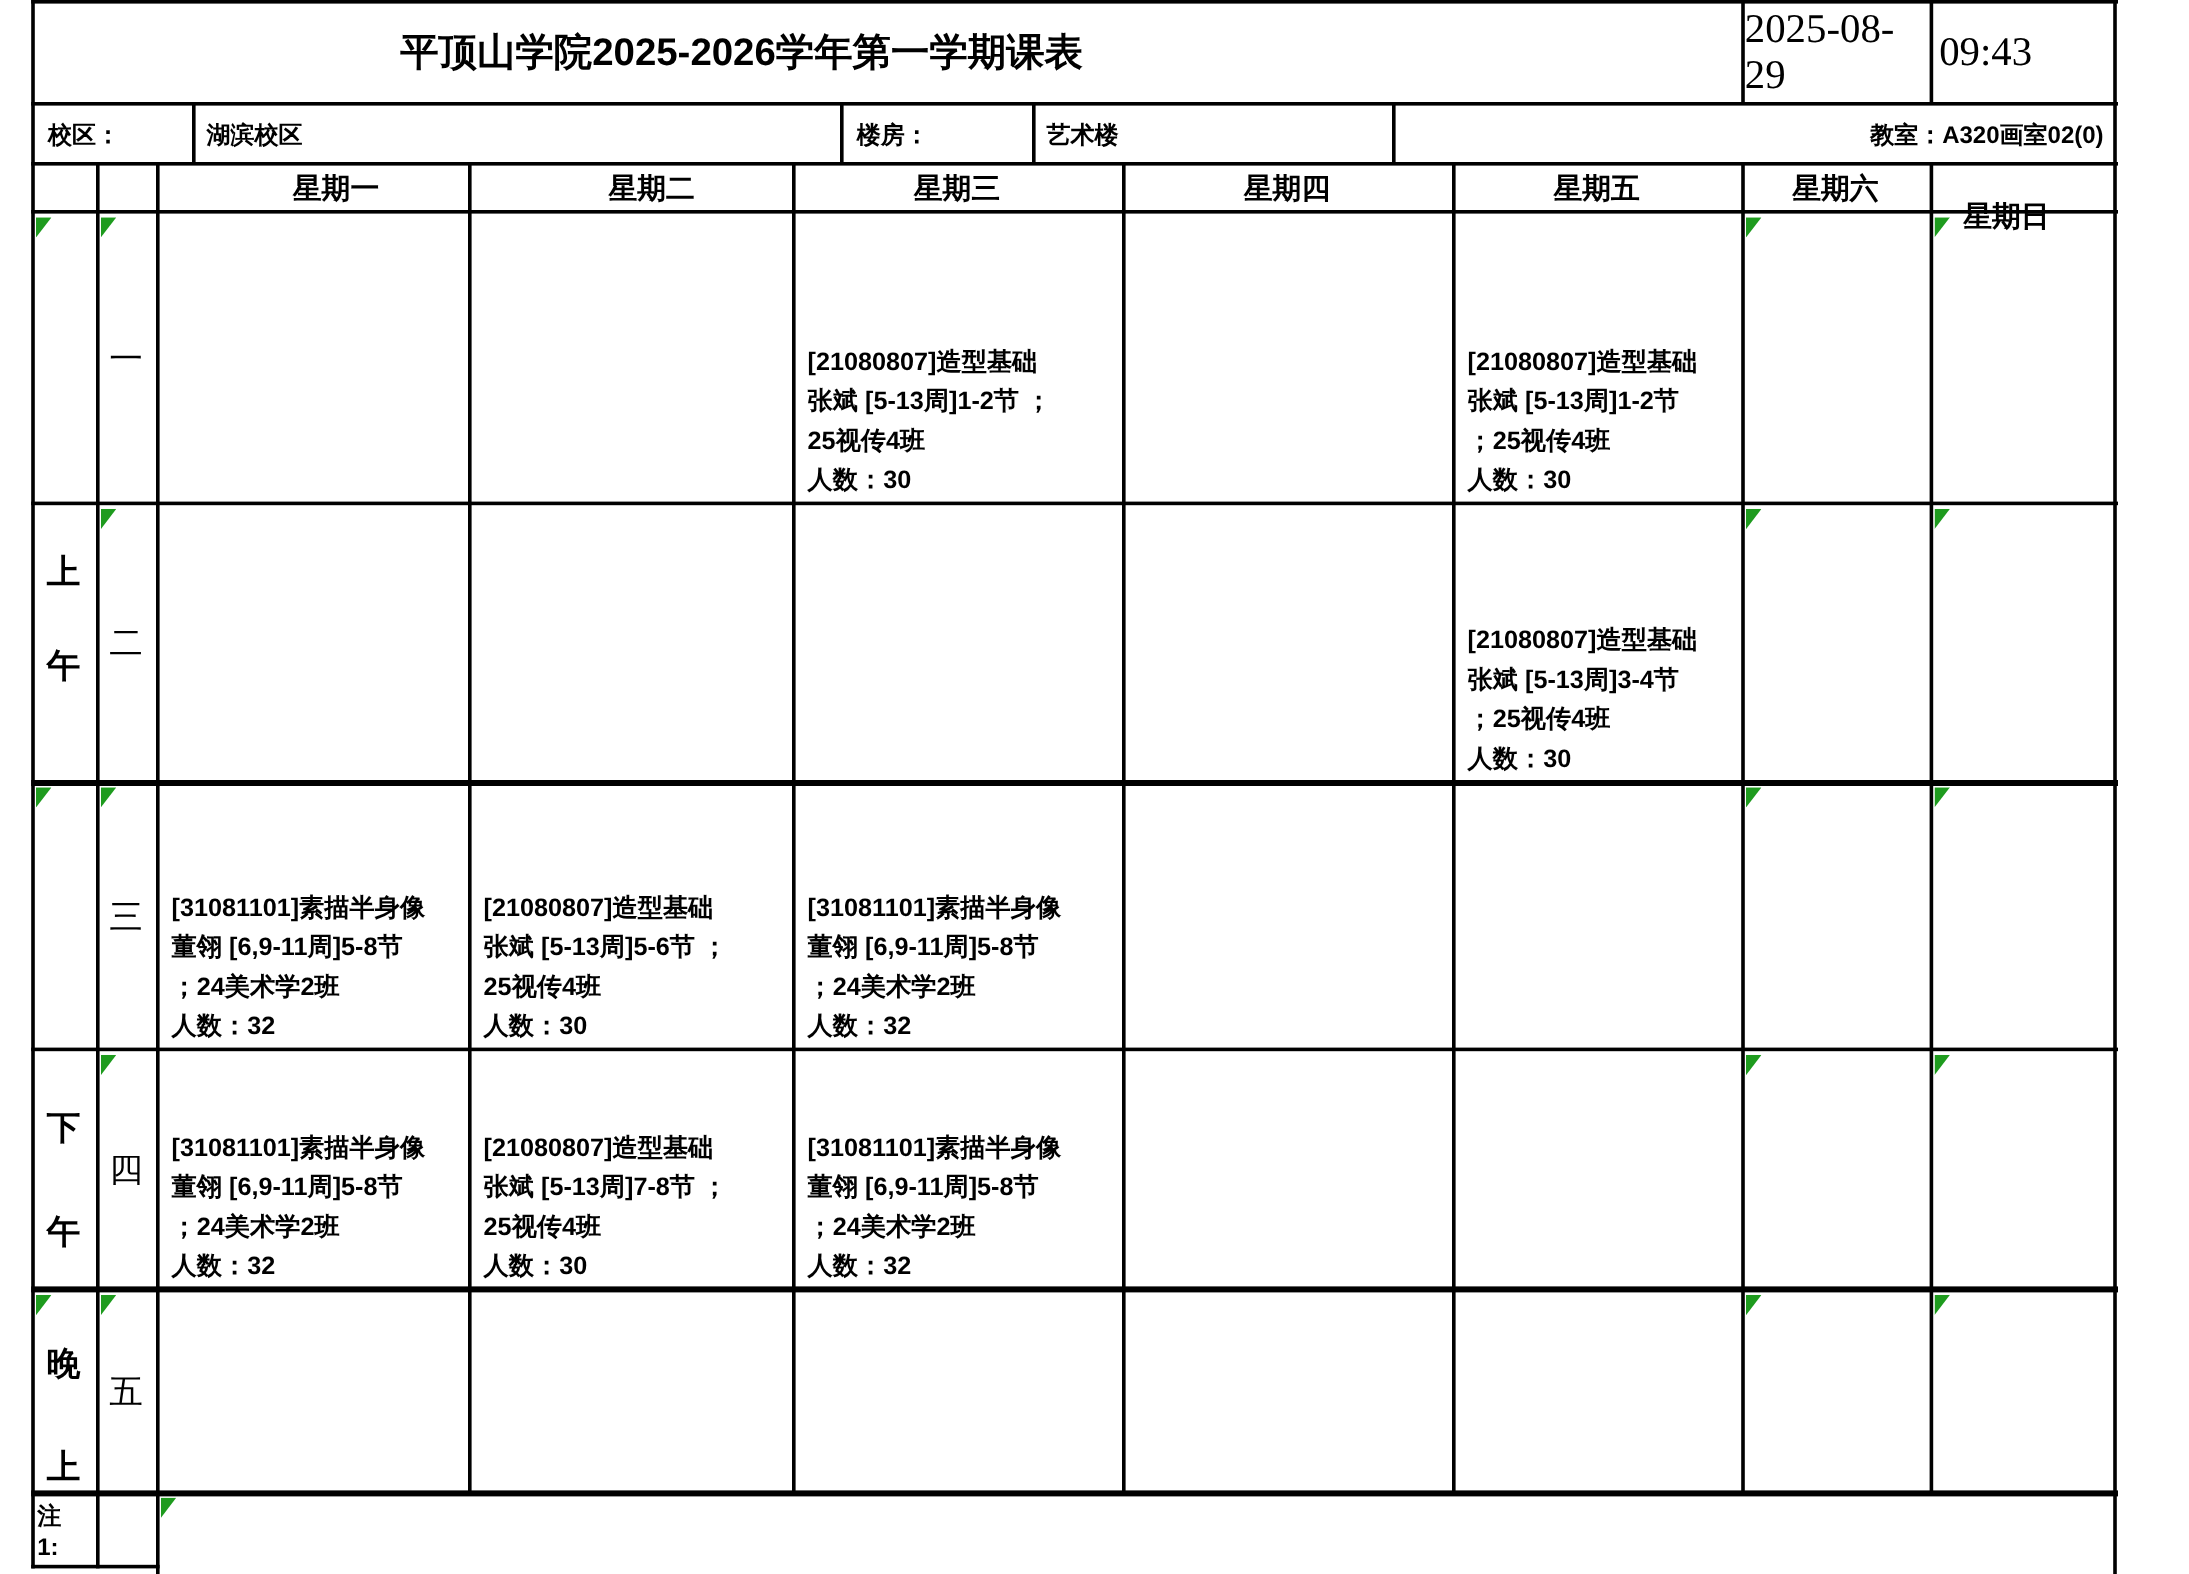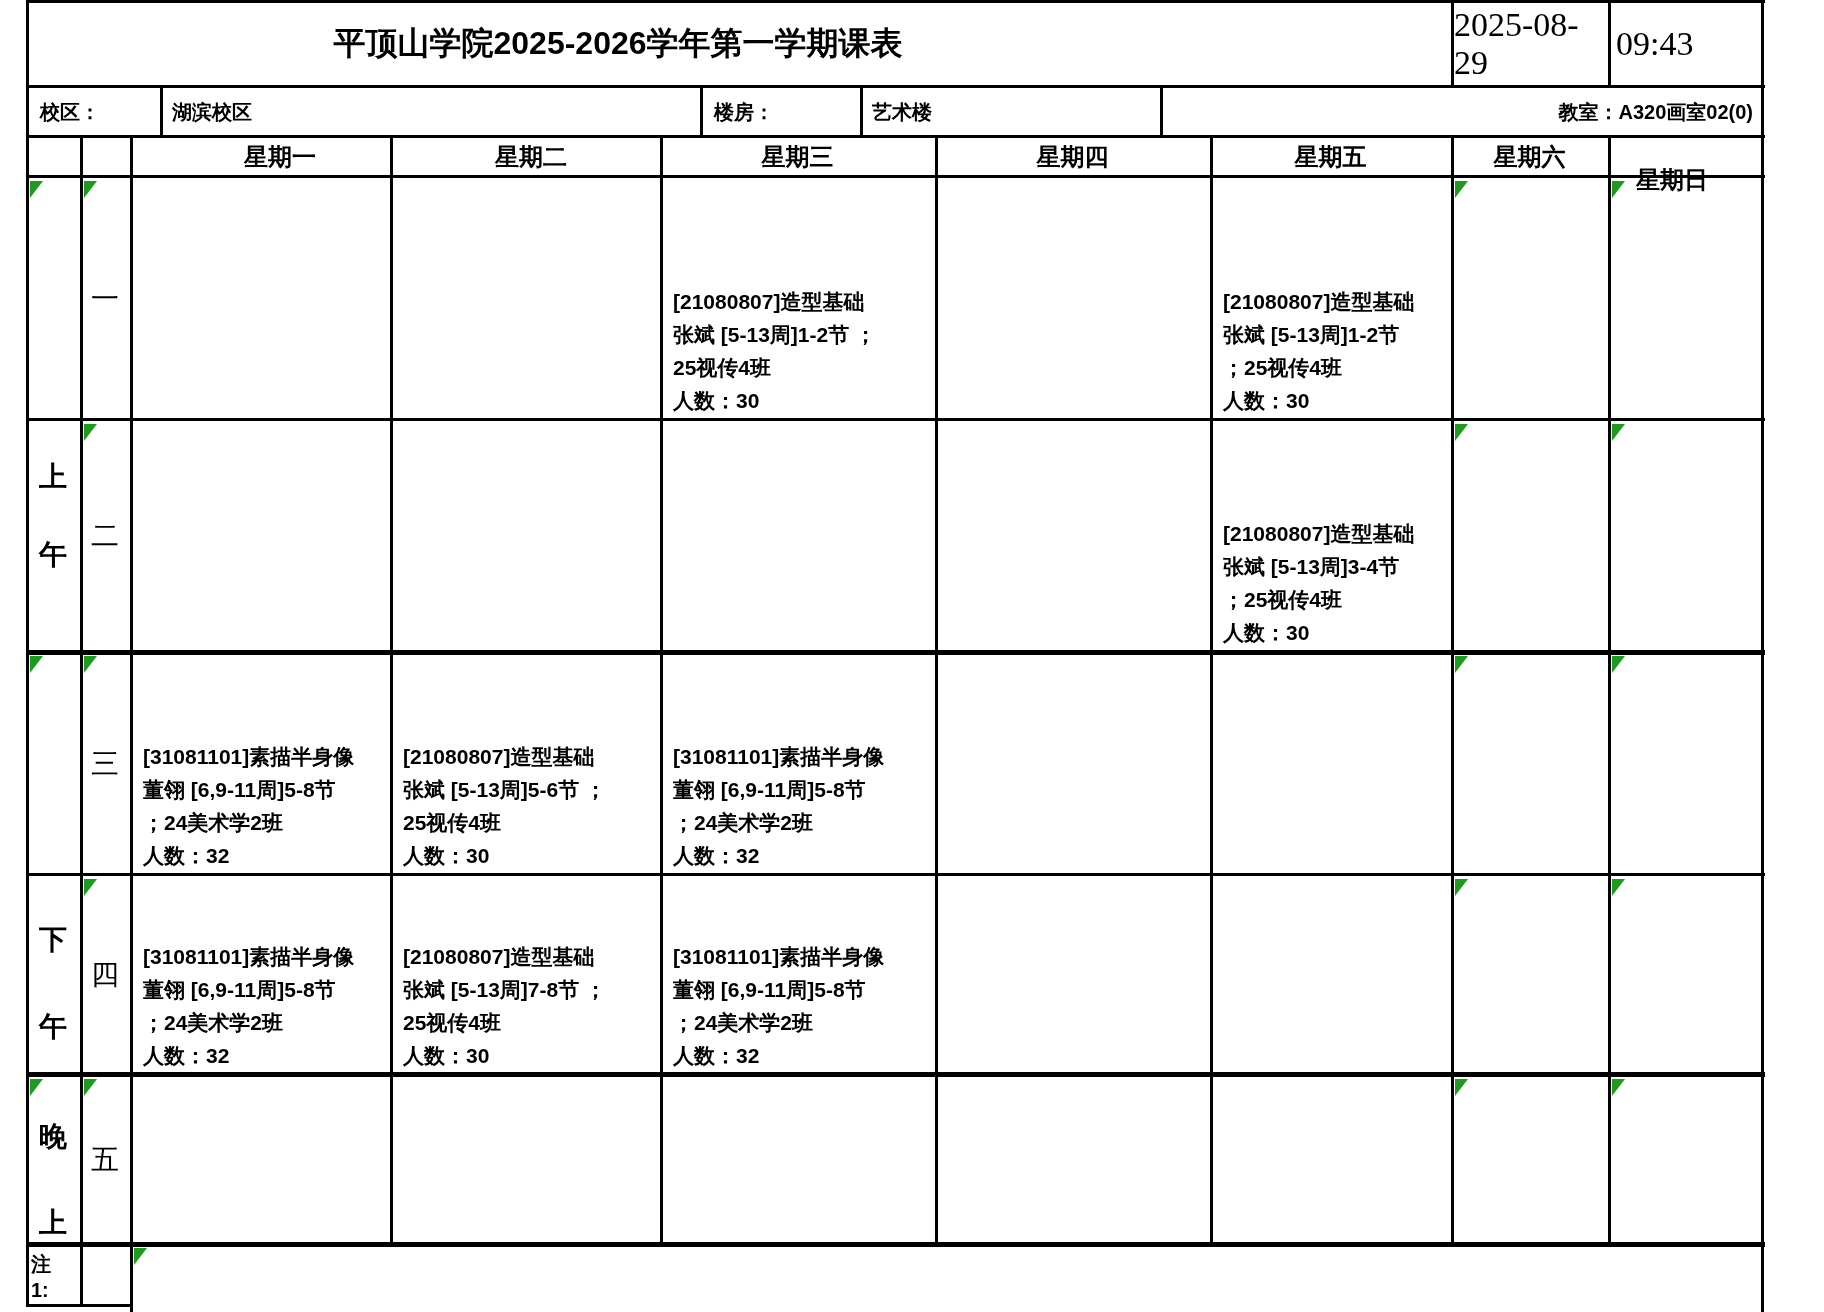--- a/index.html
+++ b/index.html
@@ -66,21 +66,21 @@
       <div class="vline" style="left: 1160px; top: 87px; width: 3px; height: 50px;"></div>
       <div class="vline" style="left: 80px; top: 137px; width: 3px; height: 1170px;"></div>
       <div class="vline" style="left: 130px; top: 137px; width: 3px; height: 1175px;"></div>
       <div class="vline" style="left: 390px; top: 137px; width: 3px; height: 1108px;"></div>
       <div class="vline" style="left: 660px; top: 137px; width: 3px; height: 1108px;"></div>
       <div class="vline" style="left: 935px; top: 137px; width: 3px; height: 1108px;"></div>
       <div class="vline" style="left: 1210px; top: 137px; width: 3px; height: 1108px;"></div>
       <div class="vline" style="left: 1451px; top: 137px; width: 3px; height: 1108px;"></div>
       <div class="vline" style="left: 1608px; top: 137px; width: 3px; height: 1108px;"></div>
       <div class="day-hdr flex-c" style="left: 130px; width: 300px;">星期一</div>
-      <div class="day-hdr flex-c" style="left: 378px; width: 306px;">星期二</div>
+      <div class="day-hdr flex-c" style="left: 390px; width: 306px;">星期二</div>
       <div class="day-hdr flex-c" style="left: 660px; width: 275px;">星期三</div>
       <div class="day-hdr flex-c" style="left: 935px; width: 275px;">星期四</div>
       <div class="day-hdr flex-c" style="left: 1210px; width: 241px;">星期五</div>
       <div class="day-hdr flex-c" style="left: 1451px; width: 157px;">星期六</div>
       <div class="day-hdr flex-c" style="left: 1608px; width: 128px; margin-top: 23px;">星期日</div>
       <div class="period-cell flex-c" style="top: 177px; height: 243px;">一</div>
       <div class="period-cell flex-c" style="top: 420px; height: 232px;">二</div>
       <div class="period-cell flex-c" style="top: 652px; height: 223px;">三</div>
       <div class="period-cell flex-c" style="top: 875px; height: 200px;">四</div>
       <div class="period-cell flex-c" style="top: 1075px; height: 170px;">五</div>

